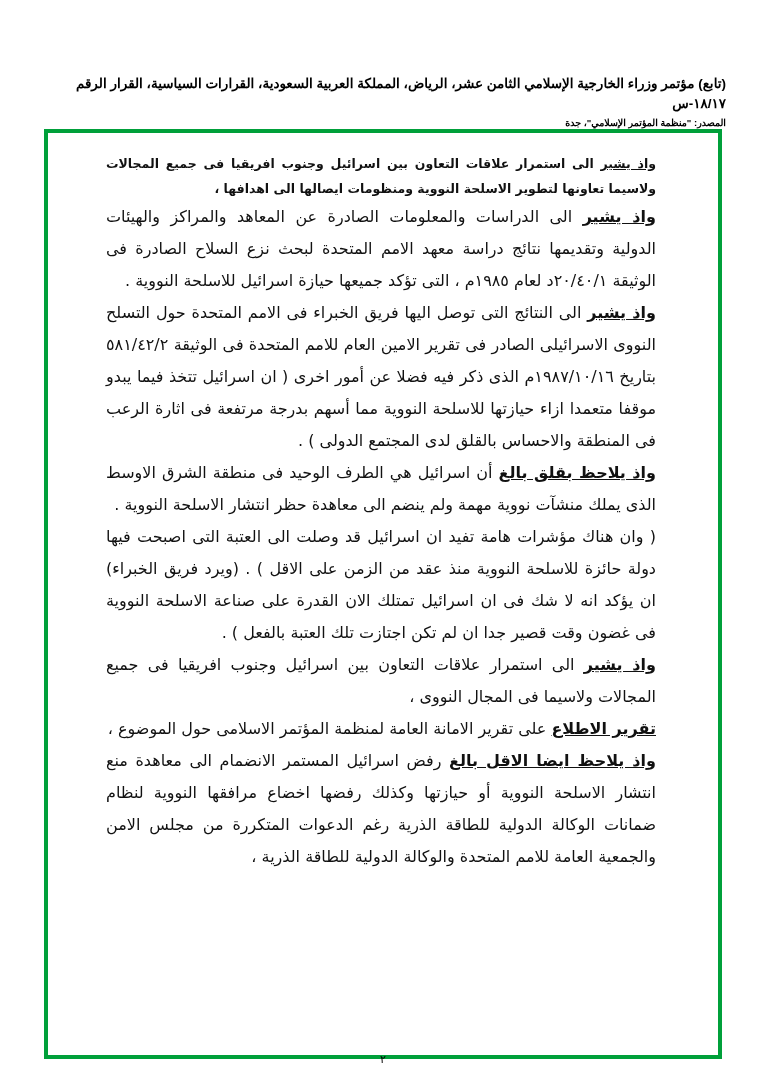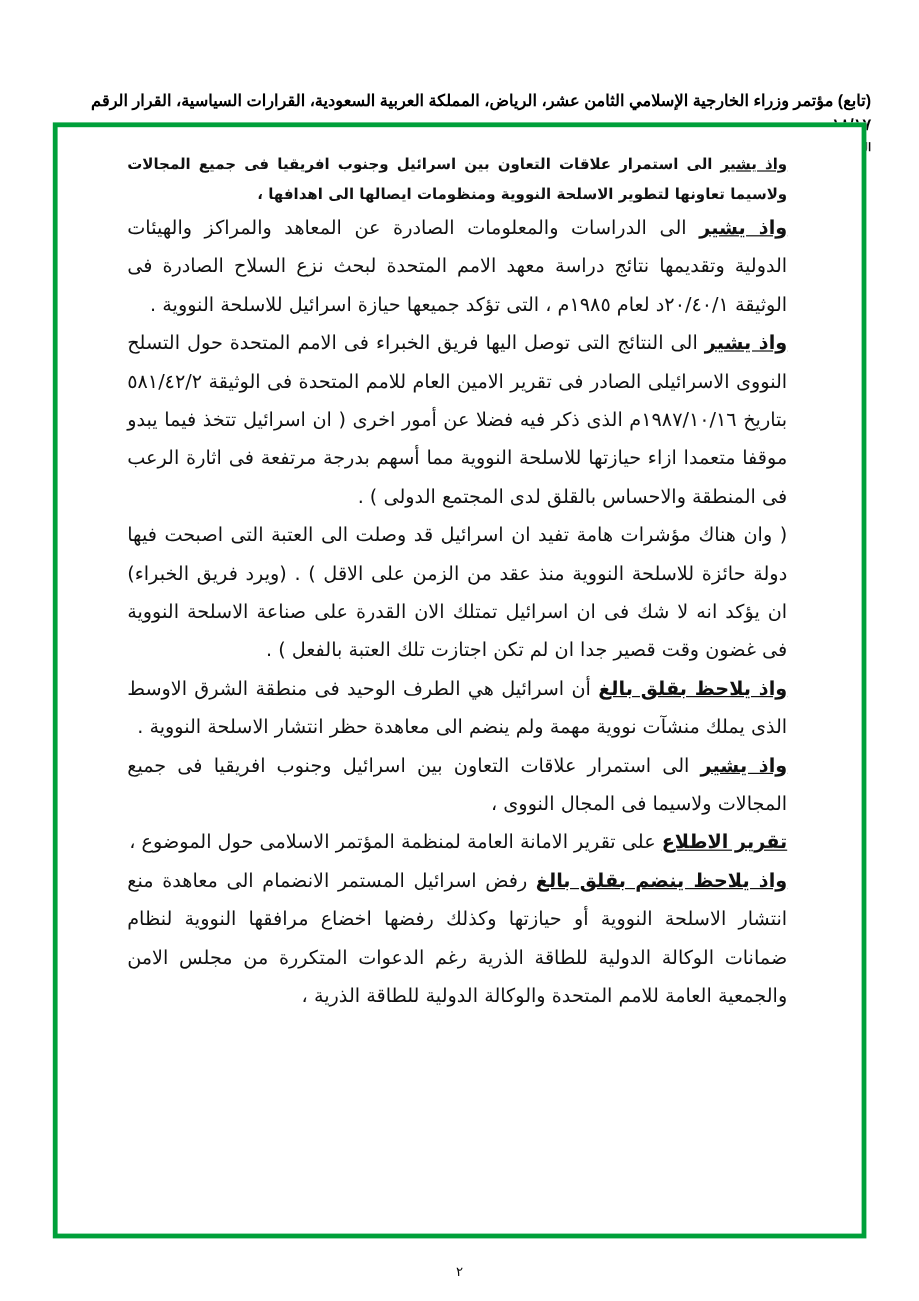--- a/index.html
+++ b/index.html
@@ -40,21 +40,21 @@
   .header-source {
     margin-top: 4px;
     font-family: "Liberation Sans", sans-serif;
     font-size: 9.5px;
     font-weight: bold;
     color: #000;
     direction: rtl;
   }
   .frame {
     position: absolute;
-    top: 102px;
+    top: 129px;
     left: 44px;
     width: 678px;
     height: 930px;
     border: 4px solid #00a03a;
     box-sizing: border-box;
     background: #ffffff;
   }
   .frame-inner {
     position: absolute;
     top: 18px;
@@ -118,28 +118,28 @@
 
   <div class="frame">
     <div class="frame-inner">
 
       <p class="para p-lead"><span class="ub">واذ يشير</span> الى استمرار علاقات التعاون بين اسرائيل وجنوب افريقيا فى جميع المجالات ولاسيما تعاونها لتطوير الاسلحة النووية ومنظومات ايصالها الى اهدافها ،</p>
 
       <p class="para p-body"><span class="ub">واذ يشير</span> الى الدراسات والمعلومات الصادرة عن المعاهد والمراكز والهيئات الدولية وتقديمها نتائج دراسة معهد الامم المتحدة لبحث نزع السلاح الصادرة فى الوثيقة ٢٠/٤٠/١د لعام ١٩٨٥م ، التى تؤكد جميعها حيازة اسرائيل للاسلحة النووية .</p>
 
       <p class="para p-body"><span class="ub">واذ يشير</span> الى النتائج التى توصل اليها فريق الخبراء فى الامم المتحدة حول التسلح النووى الاسرائيلى الصادر فى تقرير الامين العام للامم المتحدة فى الوثيقة ٥٨١/٤٢/٢ بتاريخ ١٩٨٧/١٠/١٦م الذى ذكر فيه فضلا عن أمور اخرى ( ان اسرائيل تتخذ فيما يبدو موقفا متعمدا ازاء حيازتها للاسلحة النووية مما أسهم بدرجة مرتفعة فى اثارة الرعب فى المنطقة والاحساس بالقلق لدى المجتمع الدولى ) .</p>
 
+      <p class="para p-body"><span class="ub">واذ يلاحظ بقلق بالغ</span> أن اسرائيل هي الطرف الوحيد فى منطقة الشرق الاوسط الذى يملك منشآت نووية مهمة ولم ينضم الى معاهدة حظر انتشار الاسلحة النووية .</p>
+
       <p class="para p-body">( وان هناك مؤشرات هامة تفيد ان اسرائيل قد وصلت الى العتبة التى اصبحت فيها دولة حائزة للاسلحة النووية منذ عقد من الزمن على الاقل ) . (ويرد فريق الخبراء) ان يؤكد انه لا شك فى ان اسرائيل تمتلك الان القدرة على صناعة الاسلحة النووية فى غضون وقت قصير جدا ان لم تكن اجتازت تلك العتبة بالفعل ) .</p>
-
-      <p class="para p-body"><span class="ub">واذ يلاحظ بقلق بالغ</span> أن اسرائيل هي الطرف الوحيد فى منطقة الشرق الاوسط الذى يملك منشآت نووية مهمة ولم ينضم الى معاهدة حظر انتشار الاسلحة النووية .</p>
 
       <p class="para p-body"><span class="ub">واذ يشير</span> الى استمرار علاقات التعاون بين اسرائيل وجنوب افريقيا فى جميع المجالات ولاسيما فى المجال النووى ،</p>
 
       <p class="para p-body"><span class="ub">تقرير الاطلاع</span> على تقرير الامانة العامة لمنظمة المؤتمر الاسلامى حول الموضوع ،</p>
 
-      <p class="para p-body"><span class="ub">واذ يلاحظ ينضم بقلق بالغ</span> رفض اسرائيل المستمر الانضمام الى معاهدة منع انتشار الاسلحة النووية أو حيازتها وكذلك رفضها اخضاع مرافقها النووية لنظام ضمانات الوكالة الدولية للطاقة الذرية رغم الدعوات المتكررة من مجلس الامن والجمعية العامة للامم المتحدة والوكالة الدولية للطاقة الذرية ،</p>
+      <p class="para p-body"><span class="ub">واذ يلاحظ ايضا الاقل بالغ</span> رفض اسرائيل المستمر الانضمام الى معاهدة منع انتشار الاسلحة النووية أو حيازتها وكذلك رفضها اخضاع مرافقها النووية لنظام ضمانات الوكالة الدولية للطاقة الذرية رغم الدعوات المتكررة من مجلس الامن والجمعية العامة للامم المتحدة والوكالة الدولية للطاقة الذرية ،</p>
 
     </div>
   </div>
 
   <div class="page-number">٢</div>
 
 </div>
 
 </body></html>

